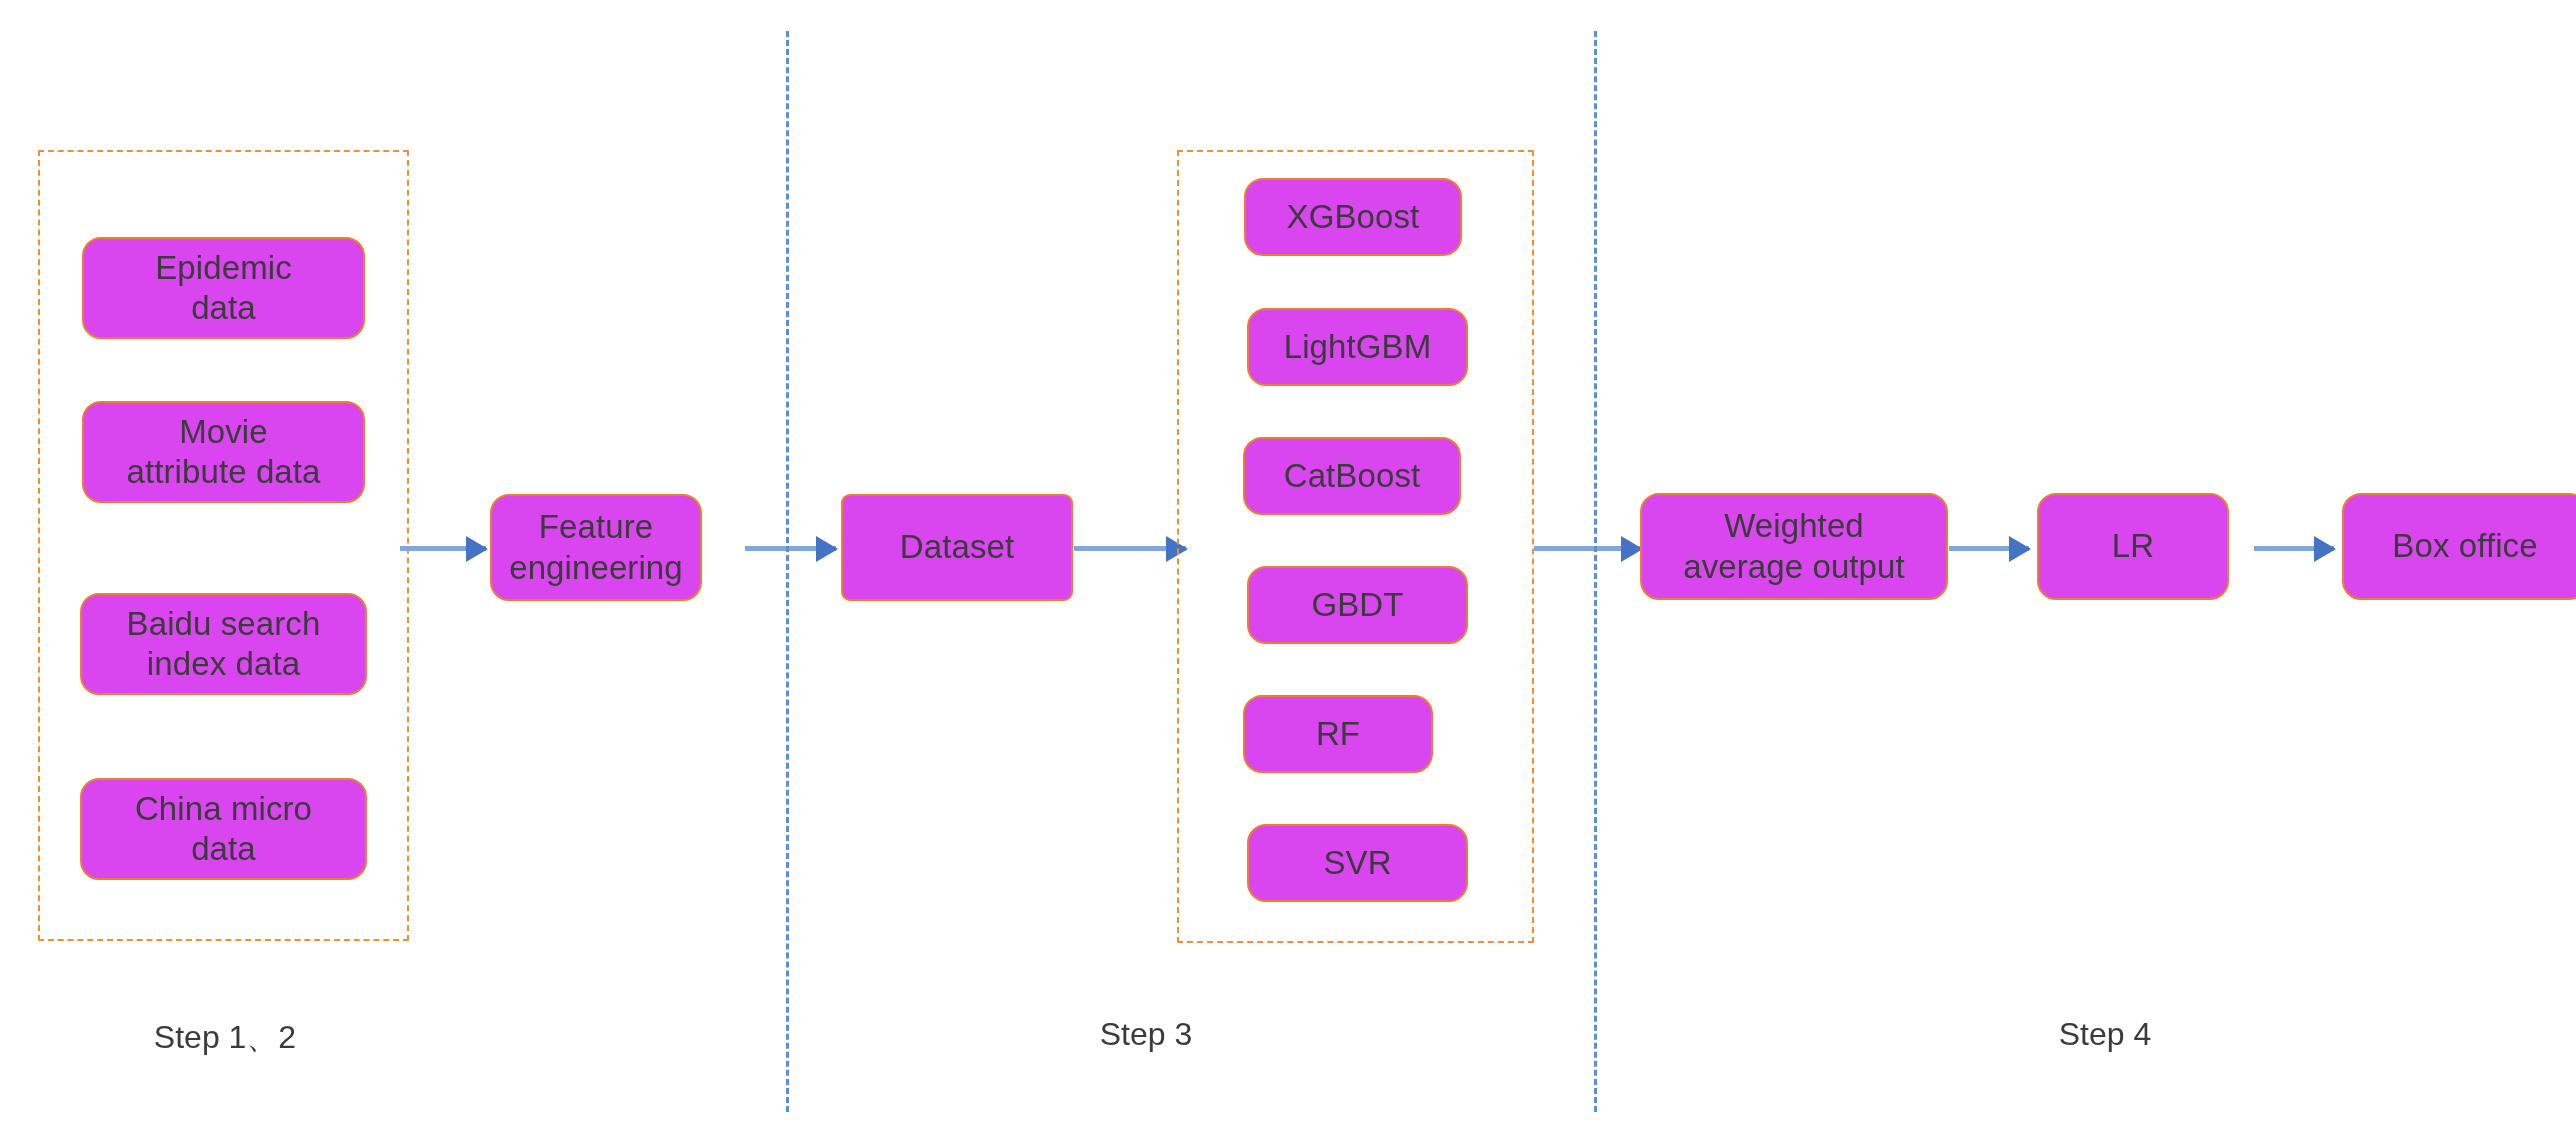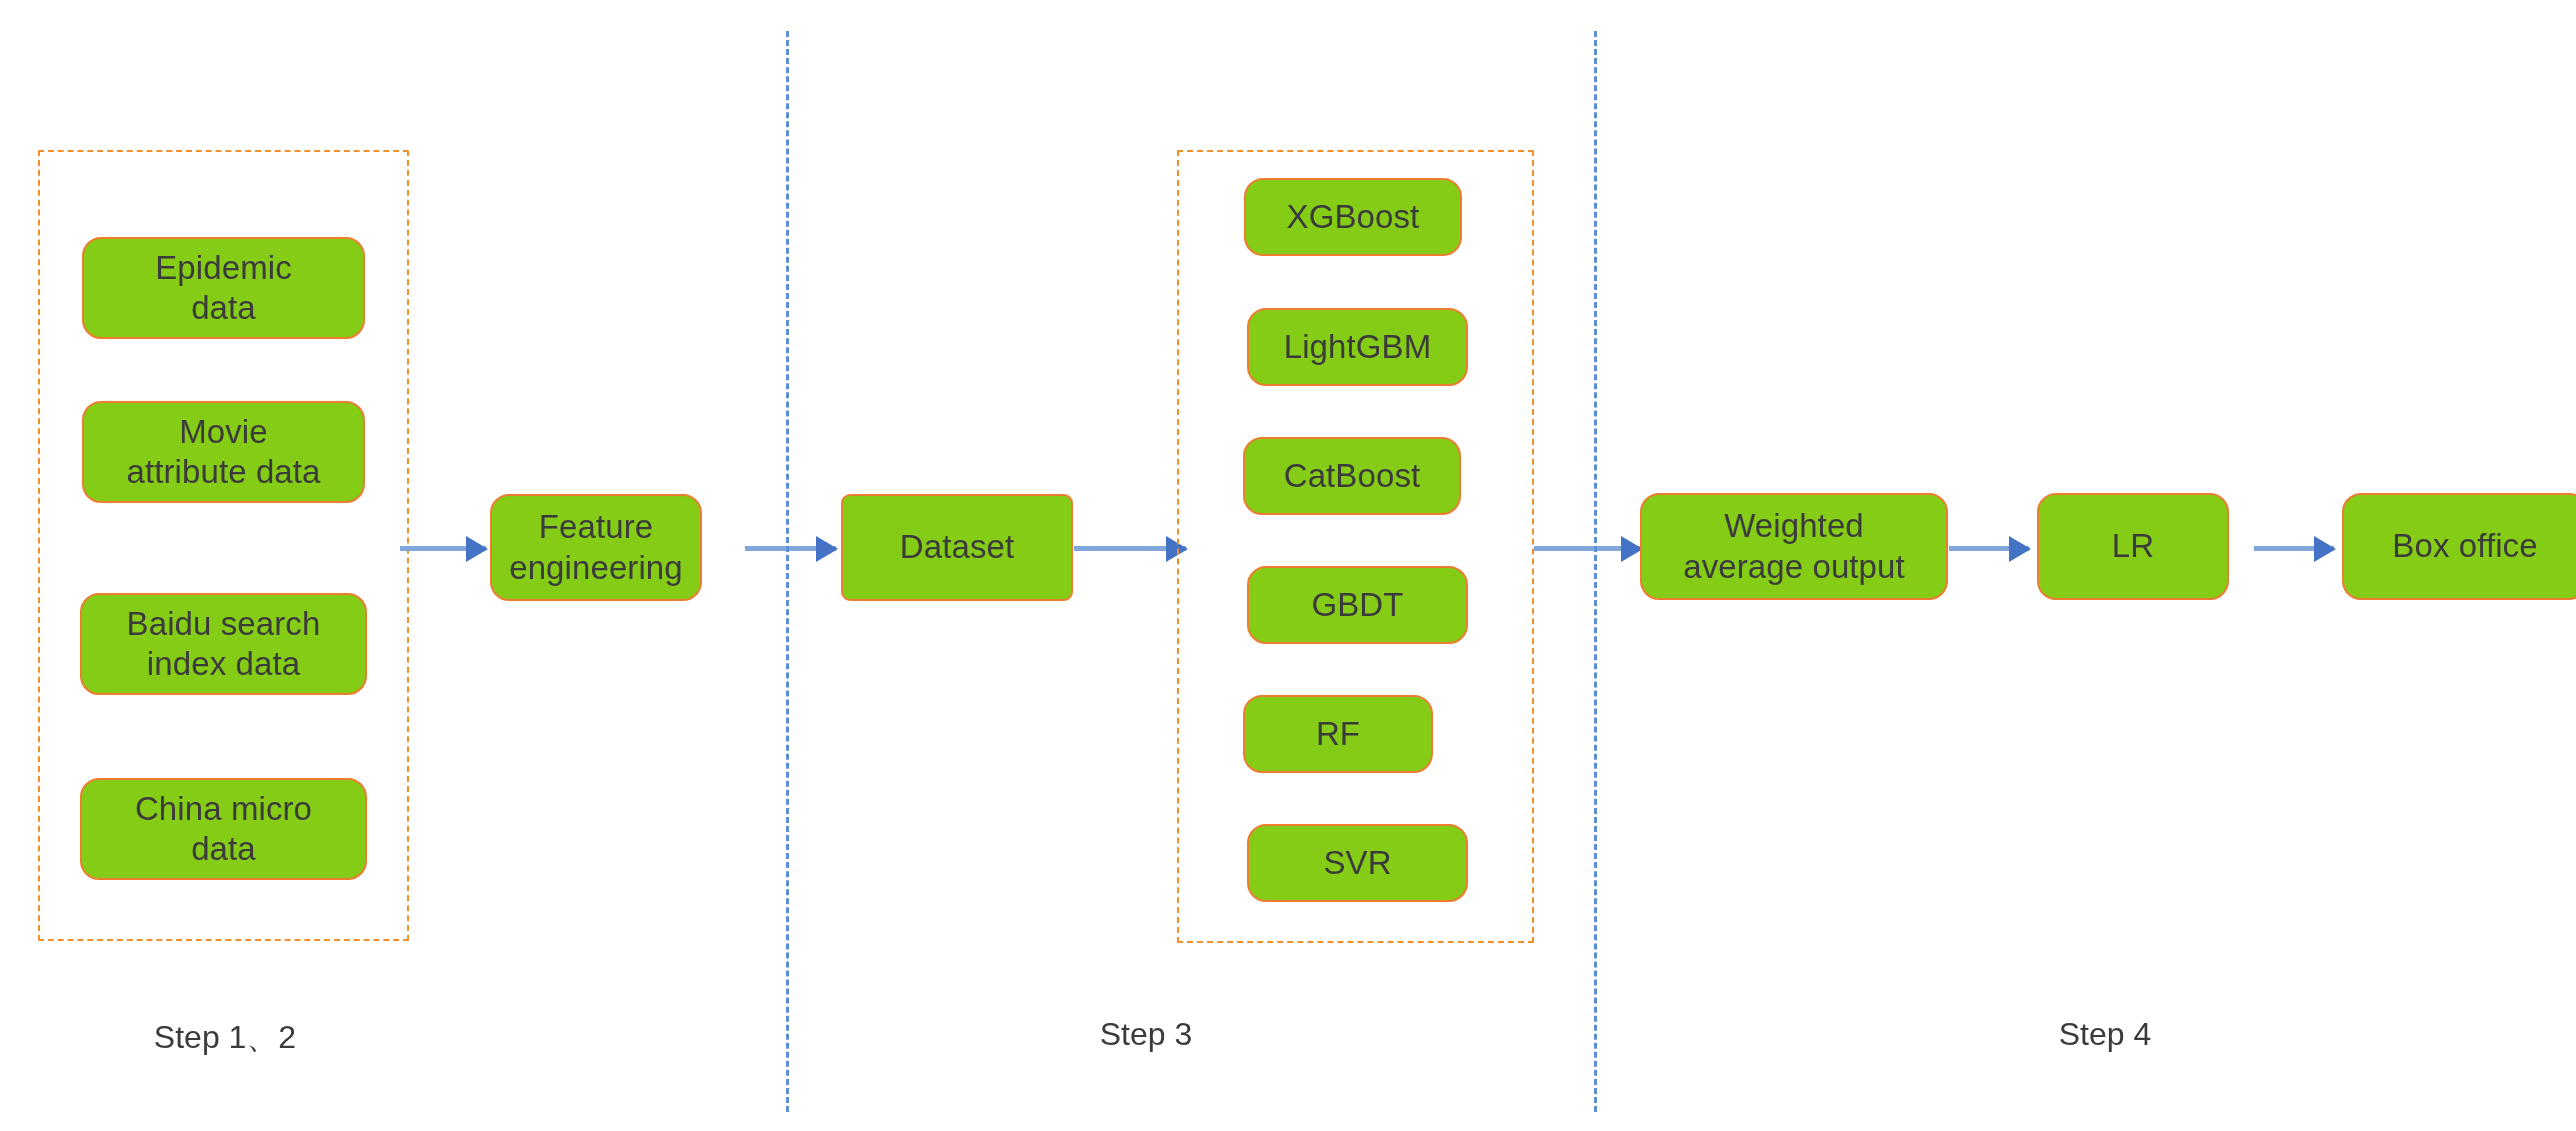--- a/index.html
+++ b/index.html
@@ -15,21 +15,21 @@
     font-family: "Liberation Sans", "DejaVu Sans", sans-serif;
     overflow: hidden;
   }
 
   
   .node {
     position: absolute;
     box-sizing: border-box;
     border: 2.9px solid #ED7D31;
     border-radius: 19px;
-    background: #84cc16;
+    background: #d946ef;
     color: #3B3B3B;
     display: flex;
     align-items: center;
     justify-content: center;
     text-align: center;
     font-size: 33px;
     line-height: 1.22;
     letter-spacing: 0.1px;
     white-space: pre-line;
   }

